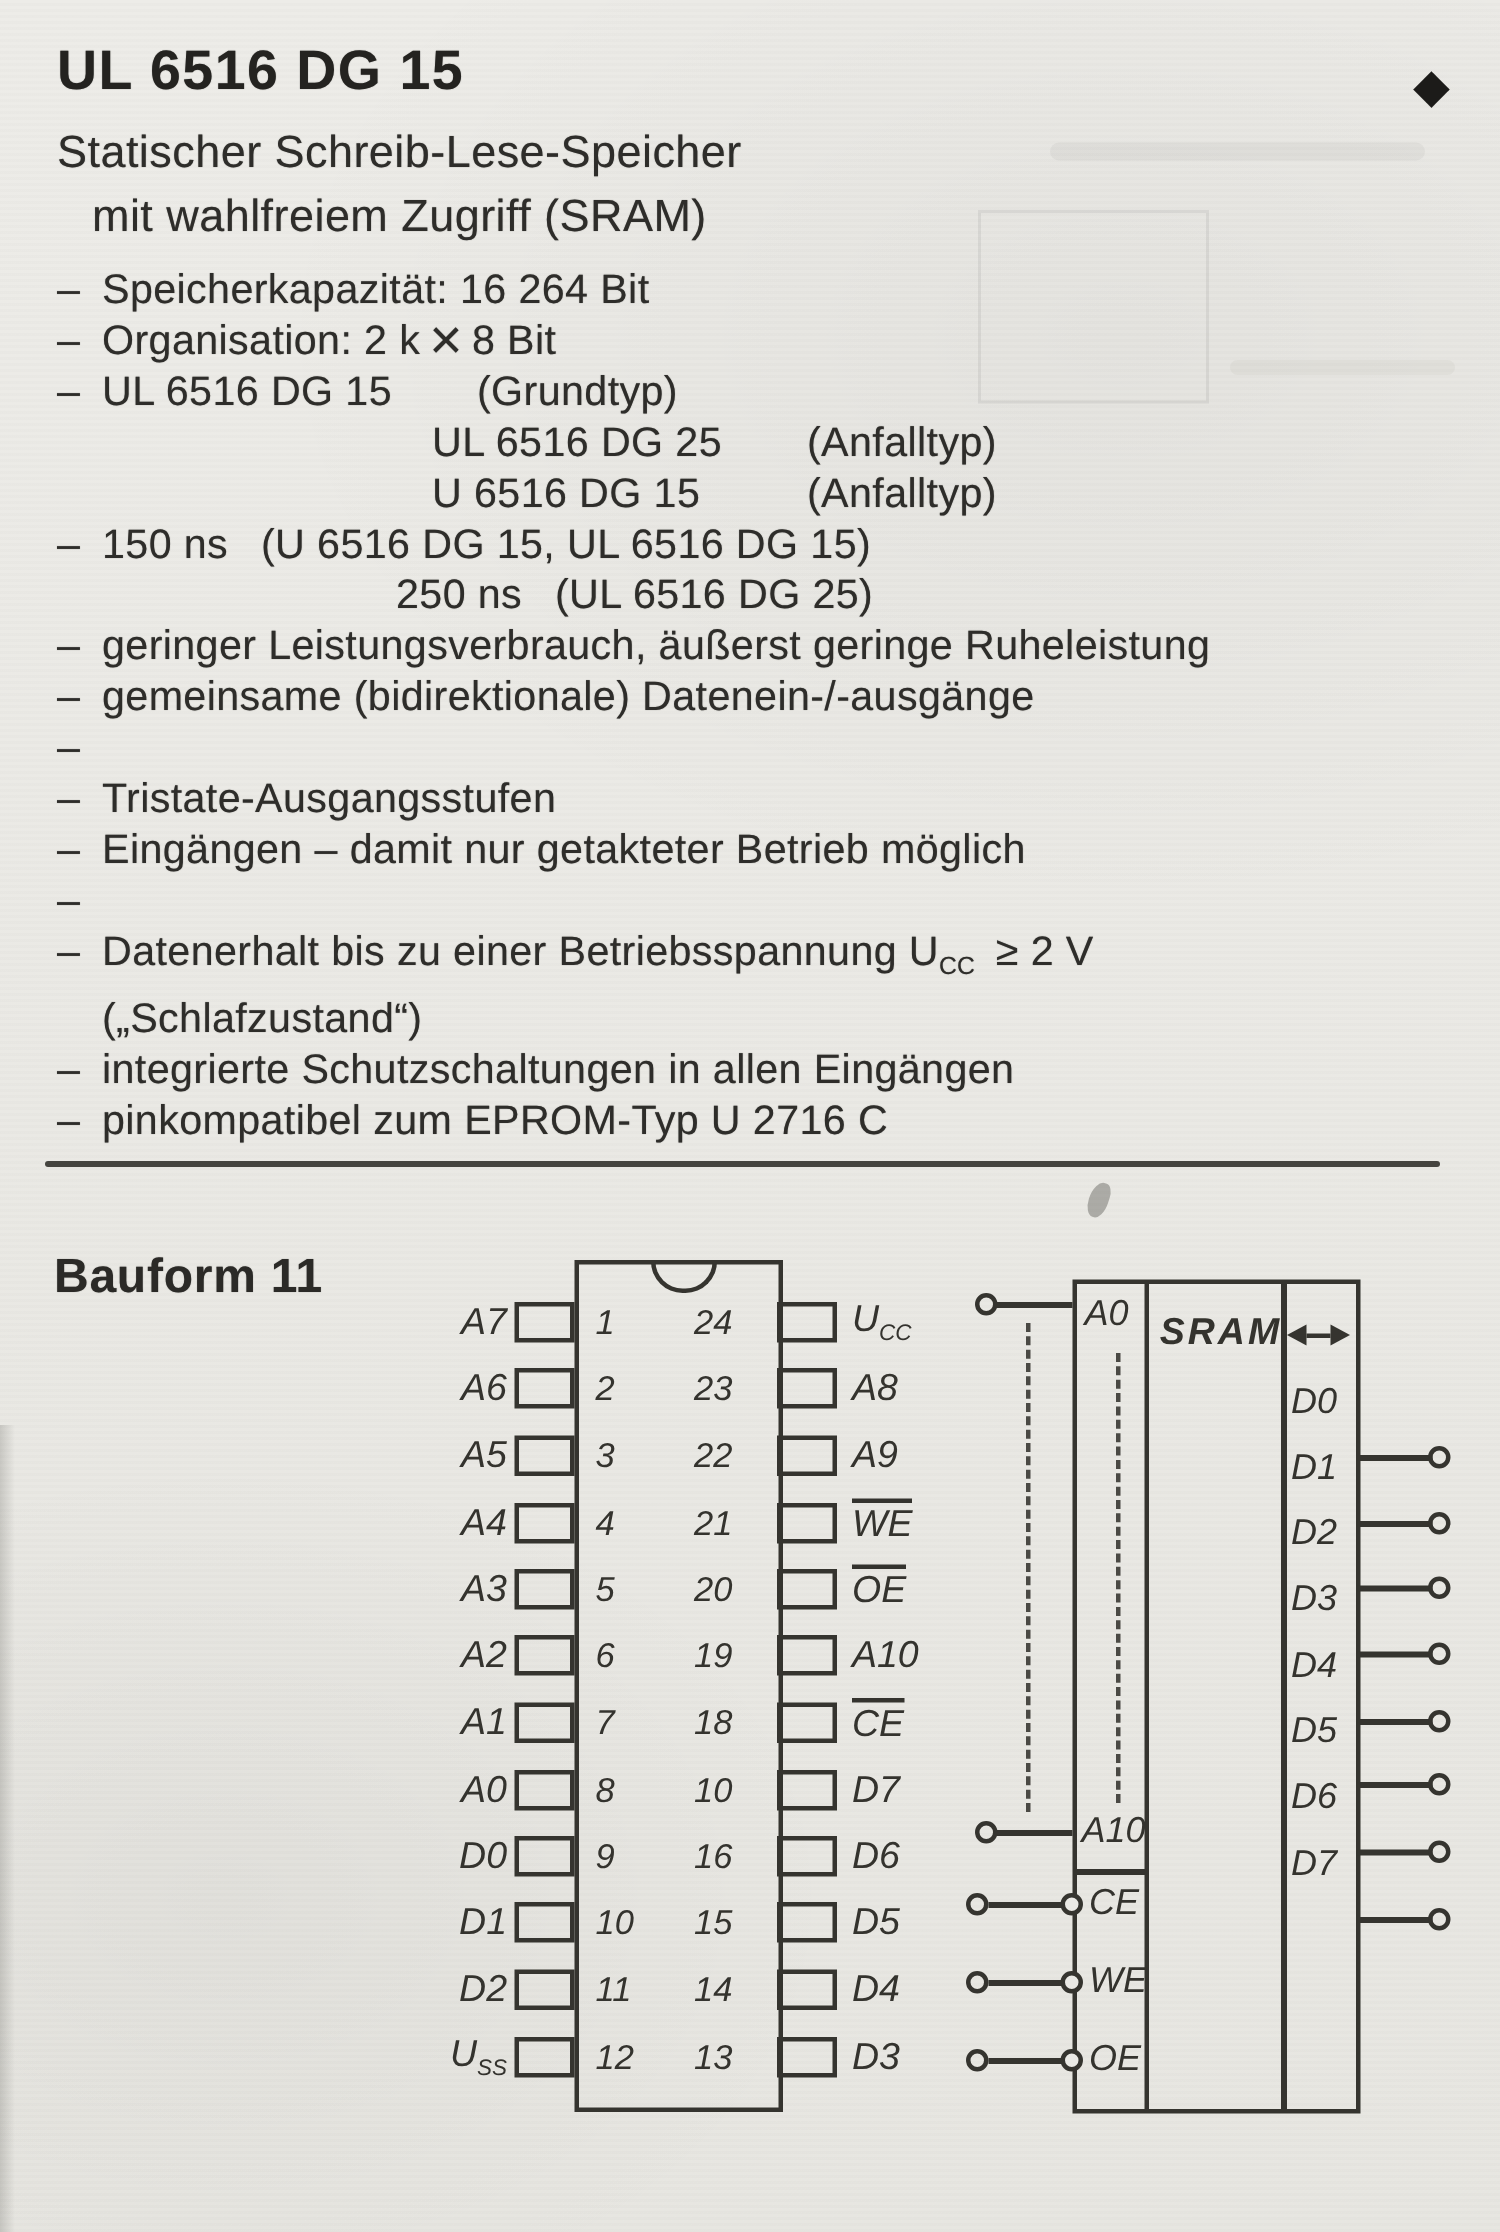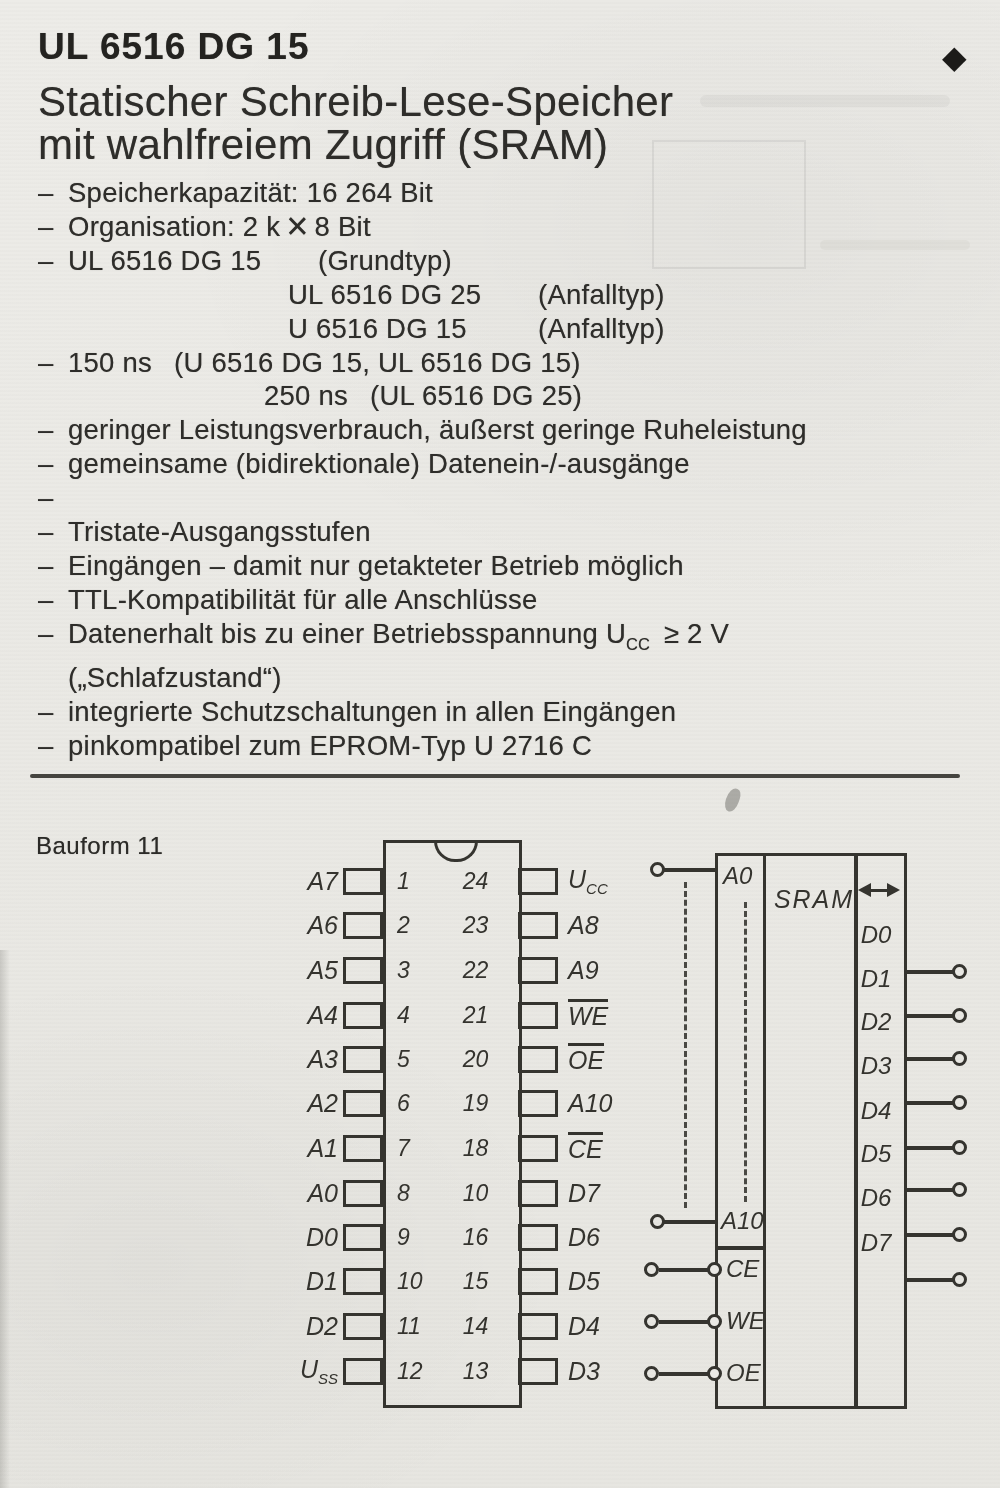--- a/index.html
+++ b/index.html
@@ -17,63 +17,63 @@
       radial-gradient(700px 500px at 15% 85%, rgba(0,0,0,0.03), transparent 60%),
       repeating-linear-gradient(0deg, rgba(0,0,0,0.012) 0 2px, rgba(255,255,255,0.01) 2px 4px),
       linear-gradient(#edece8,#e7e6e1);
     background-color:var(--paper);
   }
   .txt{ text-shadow:0 0 0.7px rgba(50,49,45,0.55); }
 
   
   .title{position:absolute;left:38px;top:26px;font-size:37px;font-weight:bold;letter-spacing:1px;color:#242320;}
   .diamond{position:absolute;left:942px;top:38px;font-size:32px;color:#1c1b19;}
-  .subtitle{position:absolute;left:38px;top:80px;font-size:42px;line-height:43px;color:#2e2d2a;letter-spacing:0.3px;}
+  .subtitle{position:absolute;left:38px;top:80px;font-size:30px;line-height:43px;color:#2e2d2a;letter-spacing:0.3px;text-align:center;}
 
   
   .features{position:absolute;left:38px;top:176px;width:945px;}
   .feat{display:flex;align-items:baseline;font-size:27.5px;line-height:33.9px;letter-spacing:0.25px;color:#2e2d2a;}
   .dash{flex:none;width:30px;}
   .t-label{flex:none;width:220px;}
   .t-type{flex:none;width:250px;}
   .z-label{flex:none;width:196px;}
   .z-value{flex:none;width:106px;}
   .ovl{display:inline-block;border-top:2.5px solid #2e2d2a;padding-top:1px;line-height:1.05;}
   .sep{margin-right:12px;}
   .gap{margin-left:14px;}
   .bigx{font-size:38px;line-height:0;position:relative;top:3px;margin:0 6px;}
   sub.small{font-size:0.6em;letter-spacing:0;}
 
   
   .rule{position:absolute;left:30px;top:774px;width:930px;height:3.5px;background:#45443f;border-radius:2px;}
 
   
   .bauform{position:absolute;left:0;top:820px;width:1000px;height:668px;}
-  .bauform-title{position:absolute;left:36px;top:12px;font-size:24px;font-weight:normal;color:#2b2a27;letter-spacing:0.5px;}
+  .bauform-title{position:absolute;left:36px;top:12px;font-size:32px;font-weight:bold;color:#2b2a27;letter-spacing:0.5px;}
 
   
   .dip-body{position:absolute;left:383px;top:20px;width:133px;height:562px;border:3.5px solid var(--dink);}
   .dip-notch{position:absolute;left:50%;margin-left:-19px;top:-2px;width:38px;height:18px;
     border:3.5px solid var(--dink);border-top:none;border-radius:0 0 22px 22px;}
   .dip-row{position:absolute;left:265px;height:30px;display:flex;align-items:center;}
   .dip-row .pl{flex:none;width:73px;text-align:right;font-style:italic;font-size:25px;color:#34332e;}
   .dip-row .pbox{flex:none;width:40px;height:27px;border:3.5px solid var(--dink);box-sizing:border-box;margin-left:5px;background:transparent;}
   .dip-row .nl{flex:none;width:45px;padding-left:14px;font-style:italic;font-size:23px;color:#34332e;}
   .dip-row .nr{flex:none;width:67px;text-align:center;font-style:italic;font-size:23px;color:#34332e;}
   .dip-row .pbox-r{margin-left:9px;}
   .dip-row .pr{flex:none;margin-left:10px;width:110px;text-align:left;font-style:italic;font-size:25px;color:#34332e;}
   .ovl2{display:inline-block;border-top:3px solid #34332e;padding-top:1px;line-height:1.1;}
 
   
   .blk-box{position:absolute;left:715px;top:33px;width:186px;height:550px;border:3.5px solid var(--dink);}
   .blk-div{position:absolute;top:0;height:100%;width:3.5px;background:var(--dink);}
   .blk-lbl{position:absolute;font-style:italic;font-size:24px;color:#34332e;}
   .blk-dash-in{position:absolute;left:26px;top:46px;height:300px;width:0;border-left:3.5px dashed #4a4944;}
   .blk-a10-divider{position:absolute;left:0;top:390px;width:48px;height:3.5px;background:var(--dink);}
-  .blk-sram{position:absolute;left:46px;width:100px;top:29px;text-align:center;font-style:italic;font-size:25px;letter-spacing:2px;color:#34332e;}
+  .blk-sram{position:absolute;left:46px;width:100px;top:18px;text-align:center;font-style:italic;font-size:25px;letter-spacing:2px;color:#34332e;font-weight:bold;}
   .blk-arrow{position:absolute;left:140px;top:27px;width:42px;display:flex;align-items:center;}
   .tri-l{width:0;height:0;border-right:13px solid var(--dink);border-top:7px solid transparent;border-bottom:7px solid transparent;}
   .tri-r{width:0;height:0;border-left:13px solid var(--dink);border-top:7px solid transparent;border-bottom:7px solid transparent;}
   .arrow-bar{flex:1;height:3px;background:var(--dink);}
   .blk-d{position:absolute;left:853px;width:46px;text-align:center;font-style:italic;font-size:24px;color:#34332e;}
   .lead{position:absolute;height:3.5px;background:var(--dink);}
   .term{position:absolute;width:9px;height:9px;border:3px solid var(--dink);border-radius:50%;background:transparent;}
   .bubble{position:absolute;width:9px;height:9px;border:3px solid var(--dink);border-radius:50%;background:var(--paper);}
   .dash-out{position:absolute;left:684px;top:62px;height:326px;width:0;border-left:3.5px dashed #4a4944;}
 
@@ -163,21 +163,20 @@
       <span>Tristate-Ausgangsstufen</span>
     </div>
 
     <div class="feat">
       <span class="dash">–</span>
       <span>Eingängen – damit nur getakteter Betrieb möglich</span>
     </div>
 
     <div class="feat">
       <span class="dash">–</span>
-      <span>TTL-Kompatibilität für alle Anschlüsse</span>
     </div>
 
     <div class="feat">
       <span class="dash">–</span>
       <span><span>Datenerhalt bis zu einer Betriebsspannung U</span><sub class="small">CC</sub><span class="gap">≥ 2 V</span></span>
     </div>
     <div class="feat">
       <span class="dash"></span>
       <span>(„Schlafzustand“)</span>
     </div>

